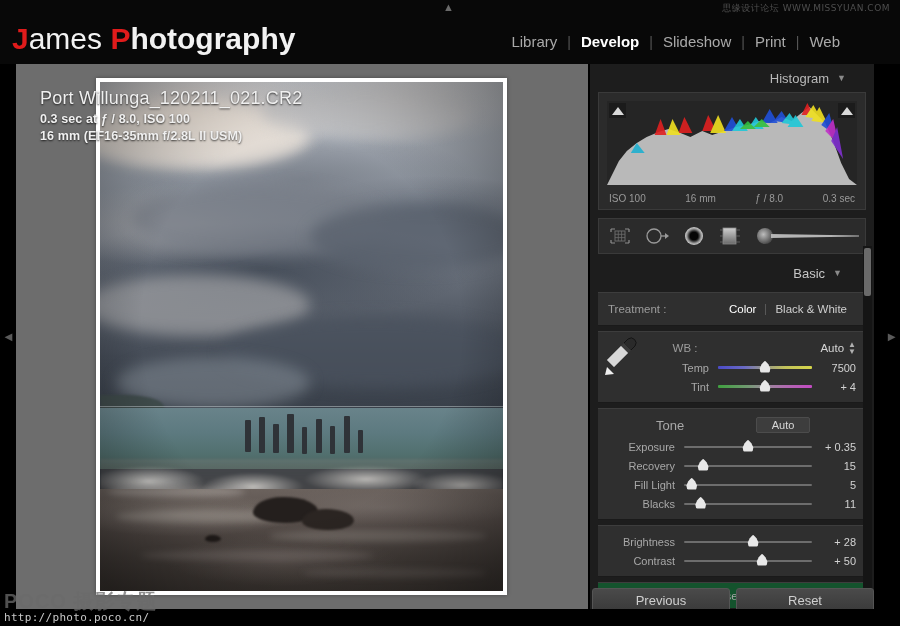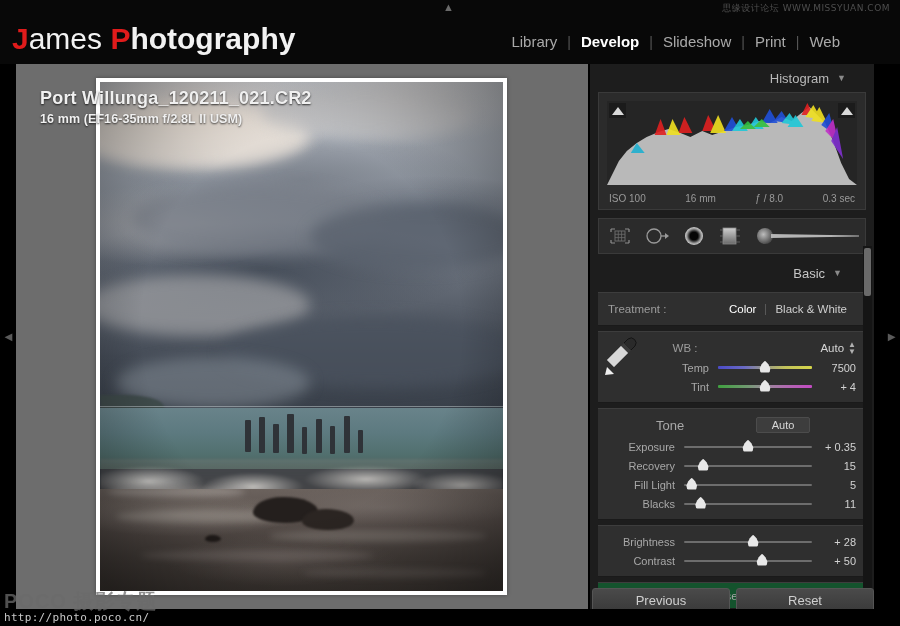--- a/index.html
+++ b/index.html
@@ -95,21 +95,21 @@
   .ph-rock { position: absolute; border-radius: 46% 54% 50% 50% / 60% 55% 45% 40%; filter: blur(1px); }
   .ph-headland { position: absolute; left: 0; top: 61.5%; width: 16%; height: 4%; background: #3e4a4a; border-radius: 0 60% 0 0; filter: blur(1px); }
   .ph-vig {
     position: absolute; inset: 0;
     background: radial-gradient(ellipse 72% 68% at 50% 48%, rgba(0,0,0,0) 55%, rgba(0,0,0,.42) 100%);
     pointer-events: none;
   }
 
   
   .info-overlay { position: absolute; left: 24px; top: 24px; color: #f0f0f0; text-shadow: 0 1px 2px rgba(0,0,0,.75); pointer-events: none; }
-  .info-title { font-size: 18px; font-weight: 700; letter-spacing: .2px; white-space: nowrap; }
+  .info-title { font-size: 18px; font-weight: 400; letter-spacing: .2px; white-space: nowrap; }
   .info-line { font-size: 12.5px; font-weight: 700; margin-top: 3px; letter-spacing: .1px; white-space: nowrap; }
 
   
   .right-panel { position: absolute; left: 590px; top: 64px; width: 284px; height: 545px; background: #1d1d1d; }
   .panel-header { height: 28px; display: flex; align-items: center; justify-content: flex-end; padding-right: 28px; gap: 8px; background: #1d1d1d; }
   .panel-header .ph-title { font-size: 13px; color: #b9b9b9; }
   .panel-header .ph-tri { font-size: 9px; color: #8a8a8a; }
 
   .hist-box { margin: 0 8px; height: 118px; background: #2b2b2b; border: 1px solid #3a3a3a; position: relative; }
   .hist-plot { position: absolute; left: 8px; top: 8px; right: 8px; height: 84px; background: #252525; overflow: hidden; }
@@ -245,20 +245,21 @@
         <div class="ph-rock" style="left:38%;top:81.5%;width:16%;height:5.2%;background:#241f1d;"></div>
         <div class="ph-rock" style="left:50%;top:83.8%;width:13%;height:4.2%;background:#2b2522;"></div>
         <div class="ph-rock" style="left:26%;top:89%;width:4%;height:1.4%;background:#211c1a;"></div>
 
         <div class="ph-vig"></div>
       </div>
     </div>
 
     <div class="info-overlay">
       <div class="info-title">Port Willunga_120211_021.CR2</div>
+      <div class="info-line">0.3 sec at ƒ / 8.0, ISO 100</div>
       <div class="info-line">16 mm (EF16-35mm f/2.8L II USM)</div>
     </div>
   </div>
 
   <div class="right-panel">
 
     <div class="panel-header">
       <div class="ph-title">Histogram</div>
       <div class="ph-tri">▼</div>
     </div>

